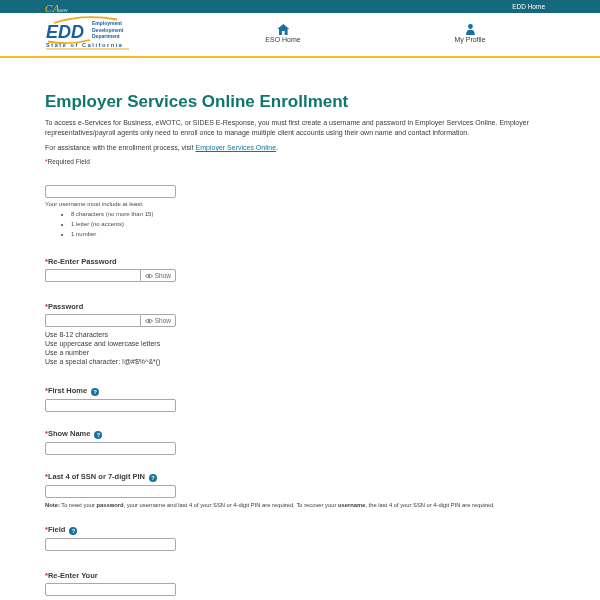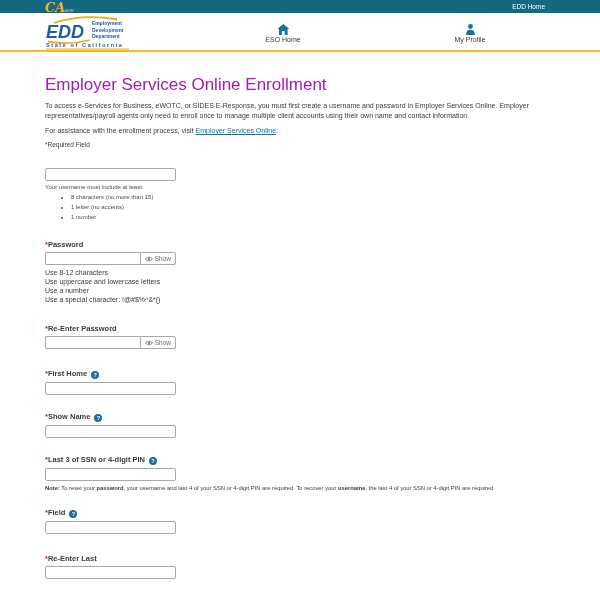--- a/index.html
+++ b/index.html
@@ -7,45 +7,45 @@
     width:600px; height:600px; overflow:hidden; background:#ffffff;
     font-family:"Liberation Sans", sans-serif; color:#3b3a39;
   }
   
   .utility-bar {
     height:13px; background:#15697e; display:flex; align-items:center;
     justify-content:space-between; padding:0 55px 0 45px;
   }
   .ca-logo { line-height:1; cursor:pointer; }
   .ca-logo .ca {
-    font-family:"DejaVu Serif", serif; font-style:italic; font-weight:bold;
-    font-size:13px; color:#f0b429;
+    font-family:"DejaVu Serif", serif; font-style:italic; font-weight:normal;
+    font-size:10px; color:#f0b429;
   }
   .ca-logo .gov { font-size:4px; color:#dfe9ee; margin-left:-1px; }
   .utility-link { color:#ffffff; font-size:6.5px; text-decoration:none; }
   
   .site-header {
-    height:39px; position:relative; background:#ffffff;
+    height:45px; position:relative; background:#ffffff;
     border-bottom:2px solid #fdb81e;
   }
   .edd-logo { position:absolute; left:45px; top:3px; cursor:pointer; }
   .edd-big   { font-family:"Liberation Sans", sans-serif; font-style:italic; font-weight:bold; font-size:18px; fill:#1b5fa0; }
   .edd-small { font-family:"Liberation Sans", sans-serif; font-weight:bold; font-size:5px; fill:#1b5fa0; }
   .edd-state { font-family:"Liberation Sans", sans-serif; font-weight:bold; font-size:5.5px; fill:#1b5fa0; letter-spacing:1.6px; }
   .nav-item {
     position:absolute; top:8px; transform:translateX(-50%);
     text-align:center; cursor:pointer;
   }
   .nav-item .icn { display:block; height:12px; }
   .nav-item .lbl { display:block; margin-top:3px; font-size:7px; color:#3b3a39; }
   #nav-eso { left:283px; }
   #nav-profile { left:470px; }
   
   .main { padding:0 45px; }
-  .page-title { margin-top:23px; font-size:17px; font-weight:400; color:#a21caf; }
+  .page-title { margin-top:34px; font-size:17px; font-weight:700; color:#0f766e; }
   .intro { margin-top:6px; font-size:7px; line-height:10px; }
   .assist { margin-top:6px; font-size:7px; }
   .assist a { color:#0677a8; text-decoration:underline; cursor:pointer; }
   .required-note { margin-top:7px; font-size:6.5px; }
   .req { color:#a72c1e; }
   .group { margin-top:20px; }
   .group.tight { margin-top:17px; }
   .field-label { font-size:7.5px; font-weight:bold; display:block; color:#3b3a39; }
   .text-input {
     display:block; margin-top:3px; width:131px; height:13px;
@@ -127,20 +127,34 @@
   <p class="required-note"><span class="req">*</span><span>Required Field</span></p>
 
   <div class="group">
     <input class="text-input" type="text" style="">
     <p class="hint">Your username must include at least:</p>
     <ul class="rule-list">
       <li>8 characters (no more than 15)</li>
       <li>1 letter (no accents)</li>
       <li>1 number</li>
     </ul>
+  </div>
+
+  <div class="group">
+    <label class="field-label"><span class="req">*</span><span>Re-Enter Password</span></label>
+    <div class="pw-wrap">
+      <input type="password" style="">
+      <button class="show-btn">
+        <svg width="8" height="6" viewBox="0 0 10 7">
+            <path d="M0.5 3.5 Q5 -1 9.5 3.5 Q5 8 0.5 3.5 Z" fill="none" stroke="#6a6a6a" stroke-width="1"></path>
+            <circle cx="5" cy="3.5" r="1.3" fill="#6a6a6a"></circle>
+          </svg>
+        <span>Show</span>
+      </button>
+    </div>
   </div>
 
   <div class="group">
     <label class="field-label"><span class="req">*</span><span>Password</span></label>
     <div class="pw-wrap">
       <input type="password" style="">
       <button class="show-btn">
         <svg width="8" height="6" viewBox="0 0 10 7">
             <path d="M0.5 3.5 Q5 -1 9.5 3.5 Q5 8 0.5 3.5 Z" fill="none" stroke="#6a6a6a" stroke-width="1"></path>
             <circle cx="5" cy="3.5" r="1.3" fill="#6a6a6a"></circle>
@@ -150,52 +164,38 @@
     </div>
     <div class="pw-rules">
       <div>Use 8-12 characters</div>
       <div>Use uppercase and lowercase letters</div>
       <div>Use a number</div>
       <div>Use a special character: !@#$%^&amp;*()</div>
     </div>
   </div>
 
   <div class="group">
-    <label class="field-label"><span class="req">*</span><span>Re-Enter Password</span></label>
-    <div class="pw-wrap">
-      <input type="password" style="">
-      <button class="show-btn">
-        <svg width="8" height="6" viewBox="0 0 10 7">
-            <path d="M0.5 3.5 Q5 -1 9.5 3.5 Q5 8 0.5 3.5 Z" fill="none" stroke="#6a6a6a" stroke-width="1"></path>
-            <circle cx="5" cy="3.5" r="1.3" fill="#6a6a6a"></circle>
-          </svg>
-        <span>Show</span>
-      </button>
-    </div>
-  </div>
-
-  <div class="group">
     <label class="field-label"><span class="req">*</span><span>First Home</span><span class="help">?</span></label>
     <input class="text-input" type="text" style="">
   </div>
 
   <div class="group tight">
     <label class="field-label"><span class="req">*</span><span>Show Name</span><span class="help">?</span></label>
     <input class="text-input" type="text" style="">
   </div>
 
   <div class="group tight">
-    <label class="field-label"><span class="req">*</span><span>Last 3 of SSN or 4-digit PIN</span><span class="help">?</span></label>
+    <label class="field-label"><span class="req">*</span><span>Last 4 of SSN or 7-digit PIN</span><span class="help">?</span></label>
     <input class="text-input" type="text" style="">
     <p class="ssn-note"><b>Note:</b><span> To reset your </span><b>password</b><span>, your username and last 4 of your SSN or 4-digit PIN are required. To recover your </span><b>username</b><span>, the last 4 of your SSN or 4-digit PIN are required.</span></p>
   </div>
 
   <div class="group tight">
     <label class="field-label"><span class="req">*</span><span>Field</span><span class="help">?</span></label>
     <input class="text-input" type="text" style="">
   </div>
 
   <div class="group">
-    <label class="field-label"><span class="req">*</span><span>Re-Enter Last</span></label>
+    <label class="field-label"><span class="req">*</span><span>Re-Enter Your</span></label>
     <input class="text-input" type="text" style="">
   </div>
 
 </div>
 
 </body></html>

